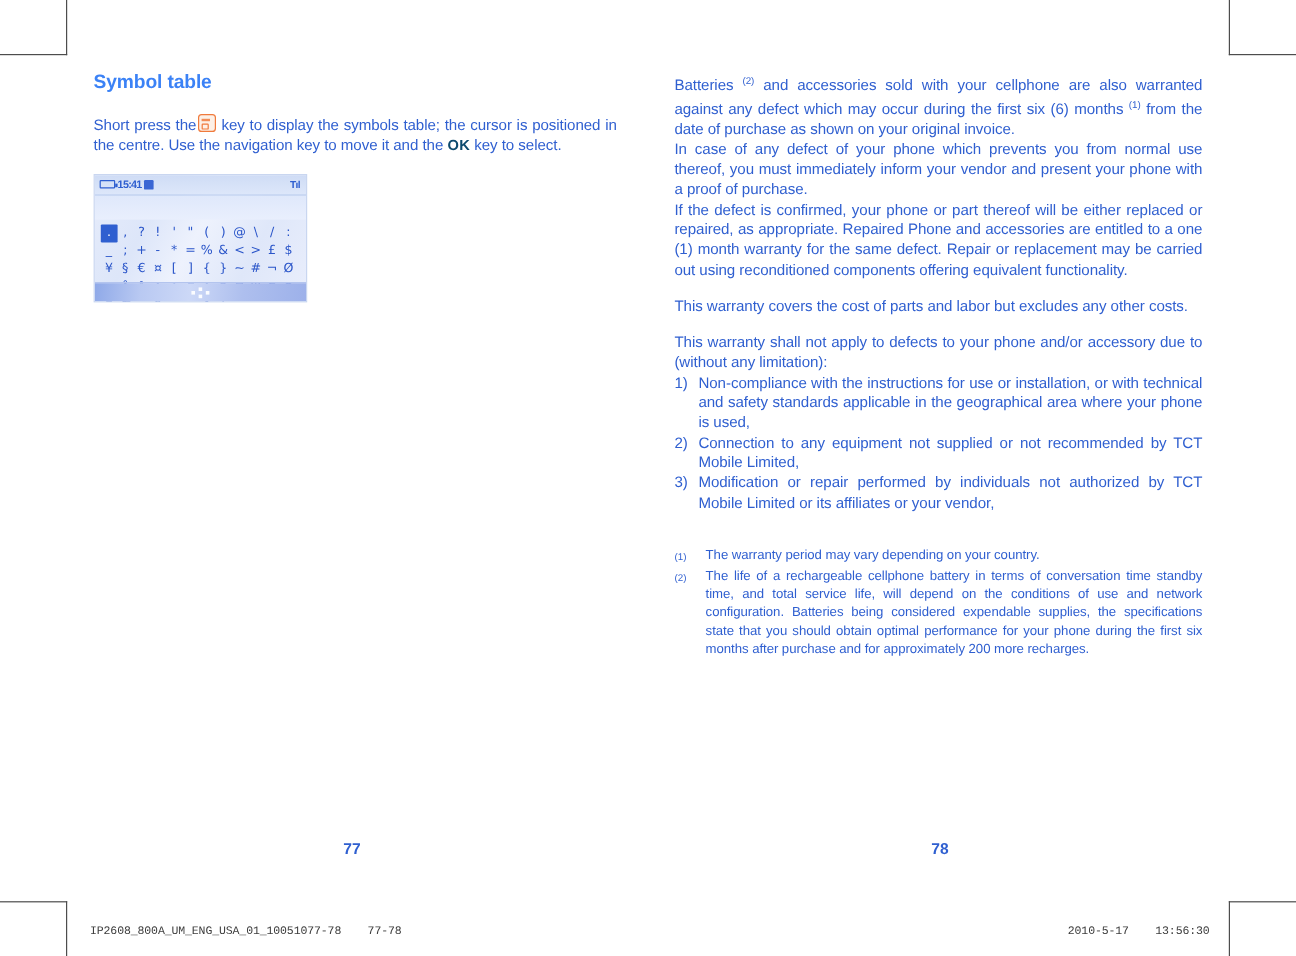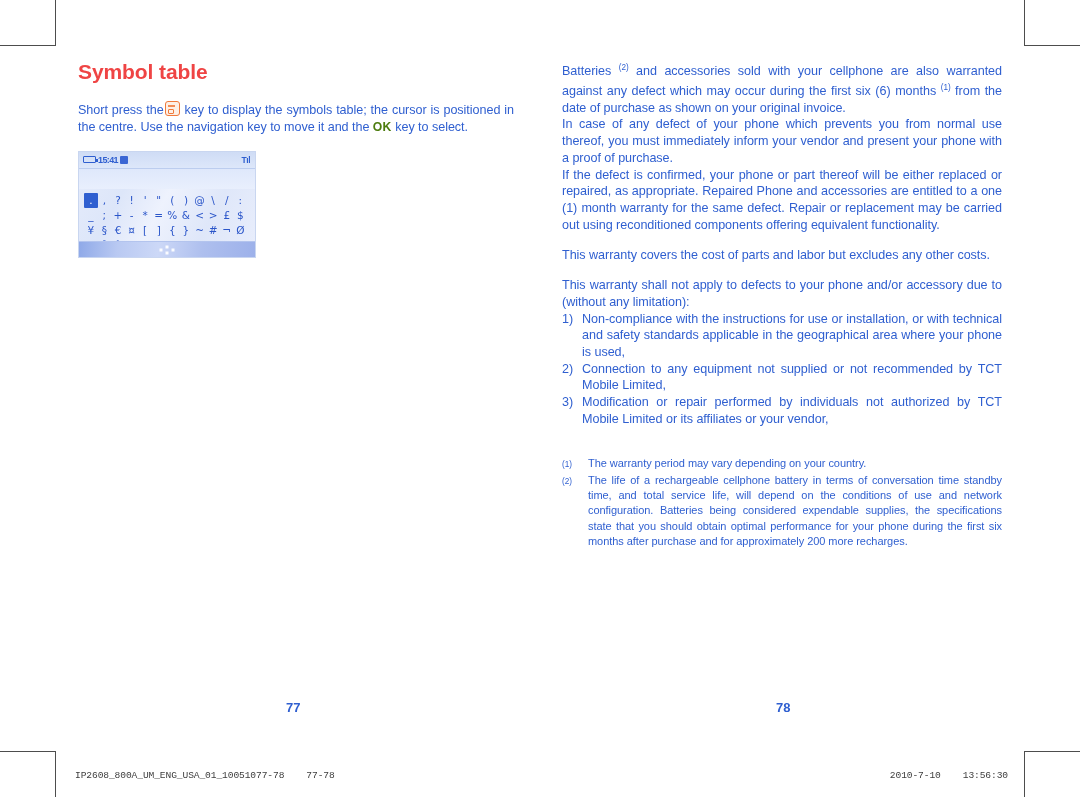--- a/index.html
+++ b/index.html
@@ -42,23 +42,23 @@
   .page {
     position: absolute;
     top: 60px;
     width: 440px;
     height: 670px;
   }
   .page-left  { left: 78px; }
   .page-right { left: 562px; }
   h1.section-heading {
     margin: 0;
-    font-size: 21px;
-    font-weight: bold;
-    color: #ef4444;
+    font-size: 16px;
+    font-weight: bold;
+    color: #3b82f6;
     letter-spacing: -0.1px;
   }
   p.body-para {
     margin: 0;
     font-size: 12.6px;
     line-height: 16.7px;
     color: #2f5fd0;
     text-align: justify;
     letter-spacing: -0.05px;
   }
@@ -89,21 +89,21 @@
   }
   .sym-key-icon::after {
     content: "";
     position: absolute;
     left: 2px; top: 6.5px;
     width: 4px; height: 3px;
     border: 1px solid #f07a3c;
     border-radius: 1px;
   }
   .ok-key {
-    color: #4d7c0f;
+    color: #0c4a6e;
     font-weight: bold;
     font-size: 12.2px;
     letter-spacing: .3px;
   }
 
   
   .phone-shot {
     position: relative;
     margin-top: 16px;
     width: 178px;
@@ -460,13 +460,13 @@
 
   </div>
 
   <div class="page-number page-number-left">77</div>
   <div class="page-number page-number-right">78</div>
 
 </div>
 
 <div class="print-footer footer-left"><span>IP2608_800A_UM_ENG_USA_01_10051077-78</span><span class="footer-sep"></span><span>77-78</span></div>
 
-<div class="print-footer footer-right"><span>2010-7-10</span><span class="footer-sep"></span><span>13:56:30</span></div>
+<div class="print-footer footer-right"><span>2010-5-17</span><span class="footer-sep"></span><span>13:56:30</span></div>
 
 </body></html>

